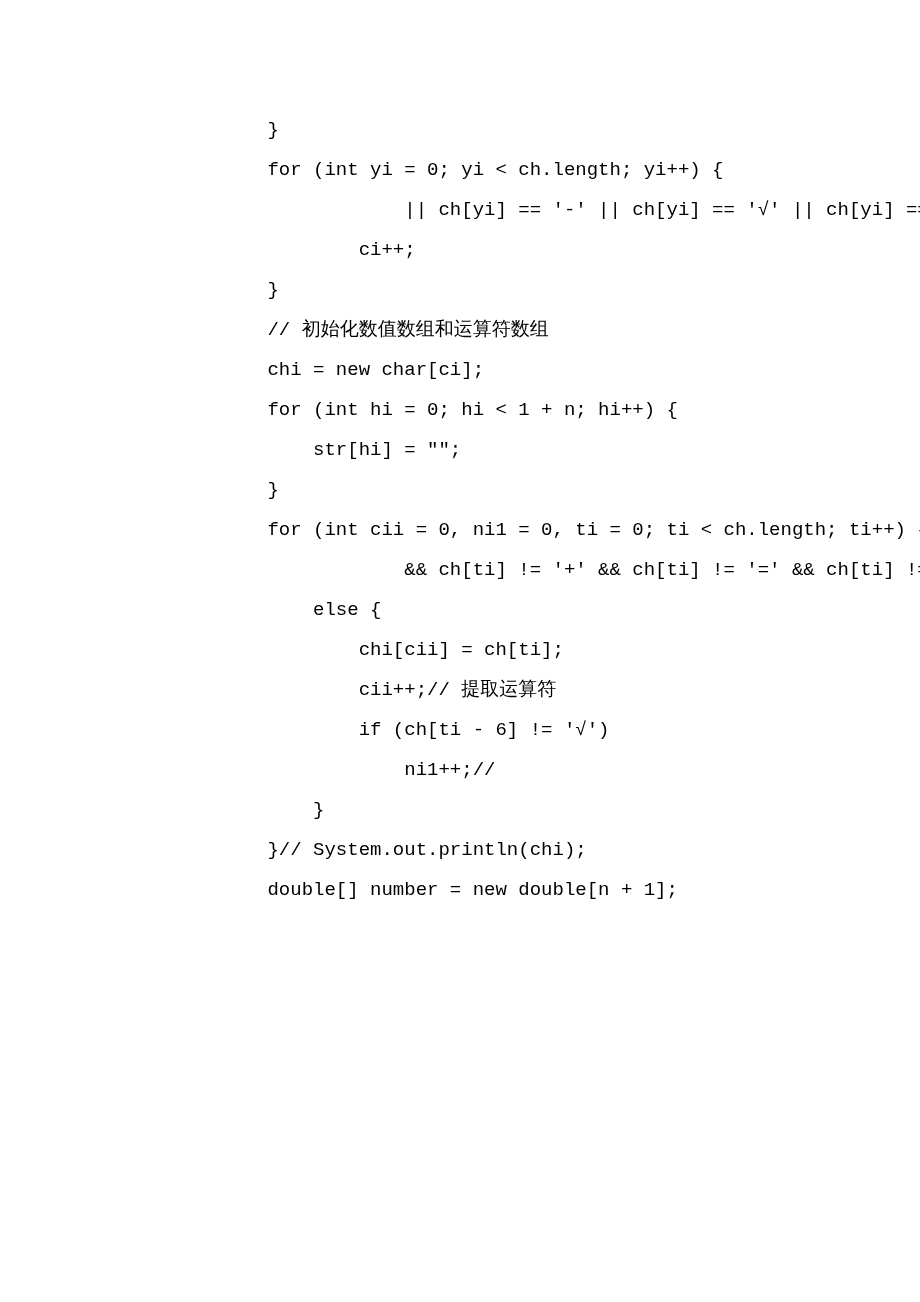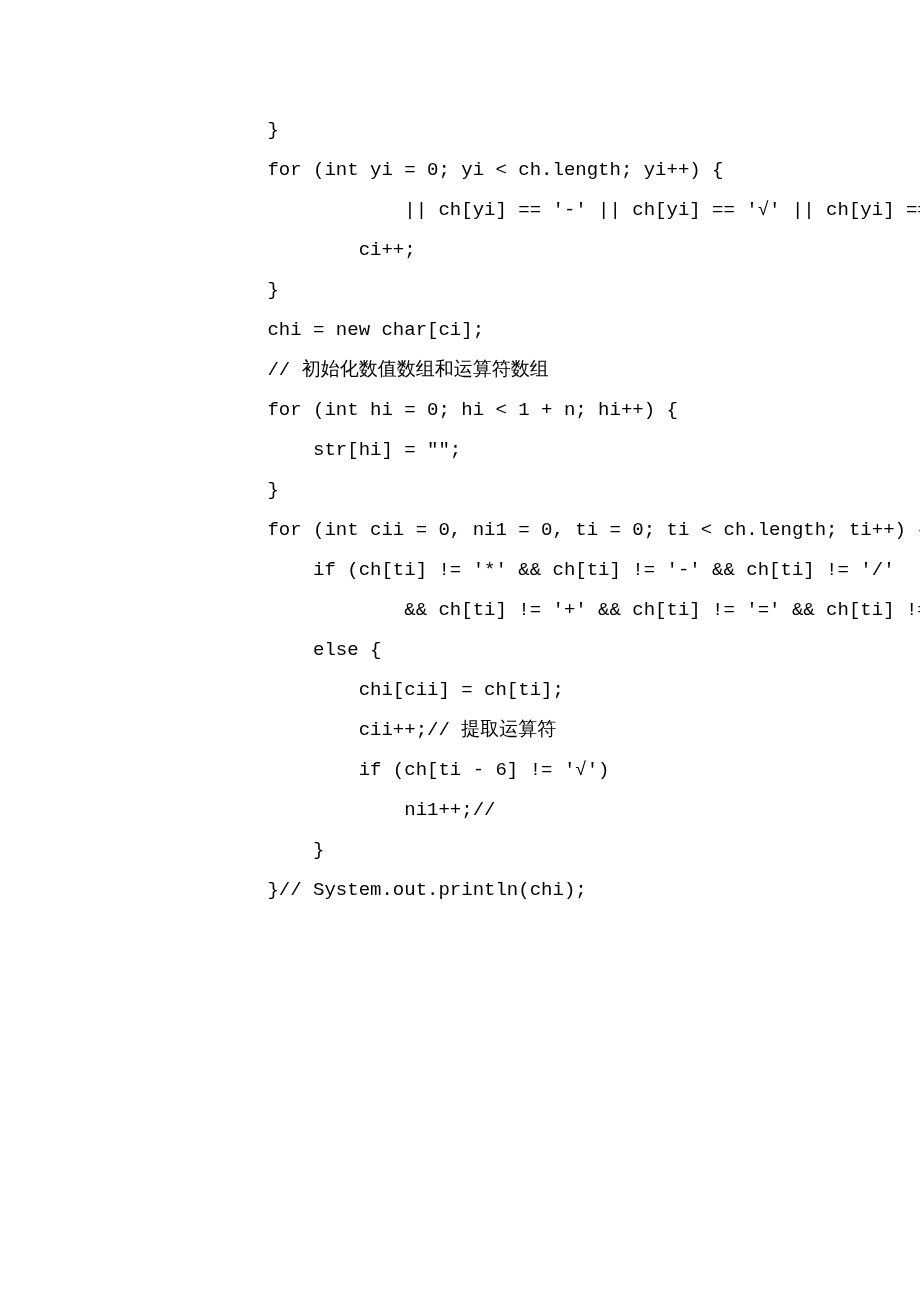--- a/index.html
+++ b/index.html
@@ -24,28 +24,28 @@
 </style>
 </head>
 <body>
 
 <div class="page">
   <div class="code-line">                }</div>
   <div class="code-line">                for (int yi = 0; yi &lt; ch.length; yi++) {</div>
   <div class="code-line">                            || ch[yi] == '-' || ch[yi] == '√' || ch[yi] == '=')</div>
   <div class="code-line">                        ci++;</div>
   <div class="code-line">                }</div>
+  <div class="code-line">                // 初始化数值数组和运算符数组</div>
   <div class="code-line">                chi = new char[ci];</div>
-  <div class="code-line">                // 初始化数值数组和运算符数组</div>
   <div class="code-line">                for (int hi = 0; hi &lt; 1 + n; hi++) {</div>
   <div class="code-line">                    str[hi] = "";</div>
   <div class="code-line">                }</div>
   <div class="code-line">                for (int cii = 0, ni1 = 0, ti = 0; ti &lt; ch.length; ti++) {</div>
-  <div class="code-line">                    if (ch[ti] != '*' &amp;&amp; ch[ti] != '-' &amp;&amp; ch[ti] != '/'</div>
   <div class="code-line">                            &amp;&amp; ch[ti] != '+' &amp;&amp; ch[ti] != '=' &amp;&amp; ch[ti] != '√')</div>
   <div class="code-line">                    else {</div>
   <div class="code-line">                        chi[cii] = ch[ti];</div>
   <div class="code-line">                        cii++;// 提取运算符</div>
   <div class="code-line">                        if (ch[ti - 6] != '√')</div>
   <div class="code-line">                            ni1++;//</div>
   <div class="code-line">                    }</div>
   <div class="code-line">                }// System.out.println(chi);</div>
+  <div class="code-line">                double[] number = new double[n + 1];</div>
 </div>
 
 </body></html>

